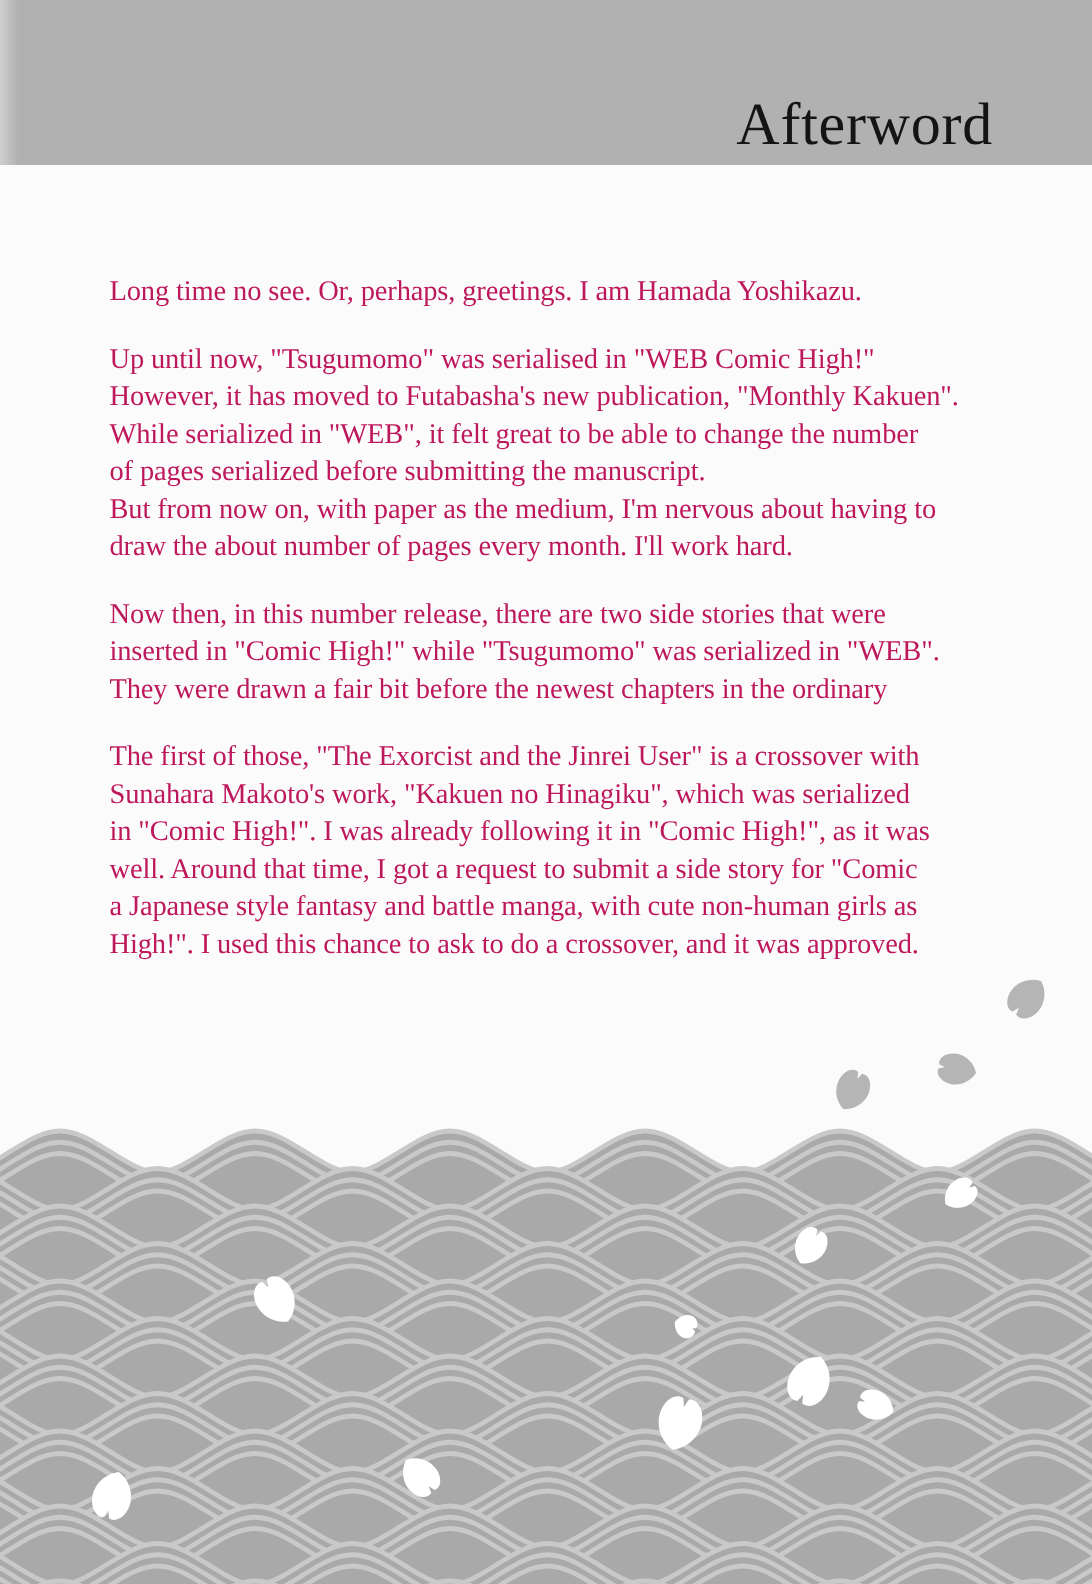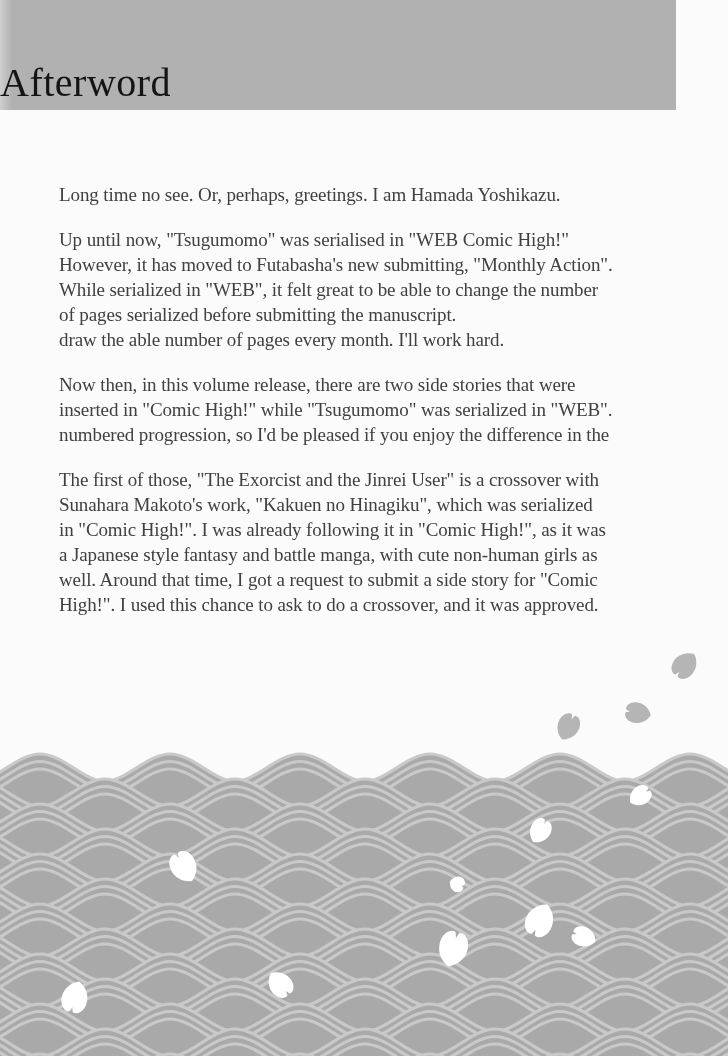--- a/index.html
+++ b/index.html
@@ -8,33 +8,33 @@
     background:#fbfbfb;
     font-family:"Liberation Serif","DejaVu Serif",serif;
   }
   .page{position:relative;width:728px;height:1056px;}
 
   
   #decor-svg{position:absolute;left:0;top:0;z-index:1;}
 
   
   .header-band{
-    position:absolute;left:0;top:0;width:676px;height:110px;z-index:2;
+    position:absolute;left:0;top:0;width:728px;height:110px;z-index:2;
     background:linear-gradient(to right,#cfcfcf 0px,#b1b1b1 12px,#b1b1b1 100%);
-    display:flex;align-items:flex-end;justify-content:flex-start;
+    display:flex;align-items:flex-end;justify-content:flex-end;
   }
   .header-title{
     font-size:40px;line-height:1;color:#141414;
     padding:0 66px 7px 0;letter-spacing:0.5px;
   }
 
   
   .afterword-text{
-    position:absolute;left:59px;top:182px;z-index:2;
-    color:#404040;font-size:19px;letter-spacing:-0.1px;
+    position:absolute;left:73px;top:182px;z-index:2;
+    color:#be185d;font-size:19px;letter-spacing:-0.1px;
     white-space:nowrap;
   }
   .para{margin:0 0 20px 0;}
   .line{height:25px;line-height:25px;}
 </style>
 </head>
 <body>
 
 <div class="page">
 
@@ -158,35 +158,36 @@
   </div>
 
   <div class="afterword-text">
 
     <div class="para">
       <div class="line">Long time no see. Or, perhaps, greetings. I am Hamada Yoshikazu.</div>
     </div>
 
     <div class="para">
       <div class="line">Up until now, "Tsugumomo" was serialised in "WEB Comic High!"</div>
-      <div class="line">However, it has moved to Futabasha's new submitting, "Monthly Action".</div>
+      <div class="line">However, it has moved to Futabasha's new publication, "Monthly Kakuen".</div>
       <div class="line">While serialized in "WEB", it felt great to be able to change the number</div>
       <div class="line">of pages serialized before submitting the manuscript.</div>
-      <div class="line">draw the able number of pages every month. I'll work hard.</div>
+      <div class="line">But from now on, with paper as the medium, I'm nervous about having to</div>
+      <div class="line">draw the about number of pages every month. I'll work hard.</div>
     </div>
 
     <div class="para">
-      <div class="line">Now then, in this volume release, there are two side stories that were</div>
+      <div class="line">Now then, in this number release, there are two side stories that were</div>
       <div class="line">inserted in "Comic High!" while "Tsugumomo" was serialized in "WEB".</div>
-      <div class="line">numbered progression, so I'd be pleased if you enjoy the difference in the</div>
+      <div class="line">They were drawn a fair bit before the newest chapters in the ordinary</div>
     </div>
 
     <div class="para">
       <div class="line">The first of those, "The Exorcist and the Jinrei User" is a crossover with</div>
       <div class="line">Sunahara Makoto's work, "Kakuen no Hinagiku", which was serialized</div>
       <div class="line">in "Comic High!". I was already following it in "Comic High!", as it was</div>
+      <div class="line">well. Around that time, I got a request to submit a side story for "Comic</div>
       <div class="line">a Japanese style fantasy and battle manga, with cute non-human girls as</div>
-      <div class="line">well. Around that time, I got a request to submit a side story for "Comic</div>
       <div class="line">High!". I used this chance to ask to do a crossover, and it was approved.</div>
     </div>
 
   </div>
 </div>
 
 </body></html>

